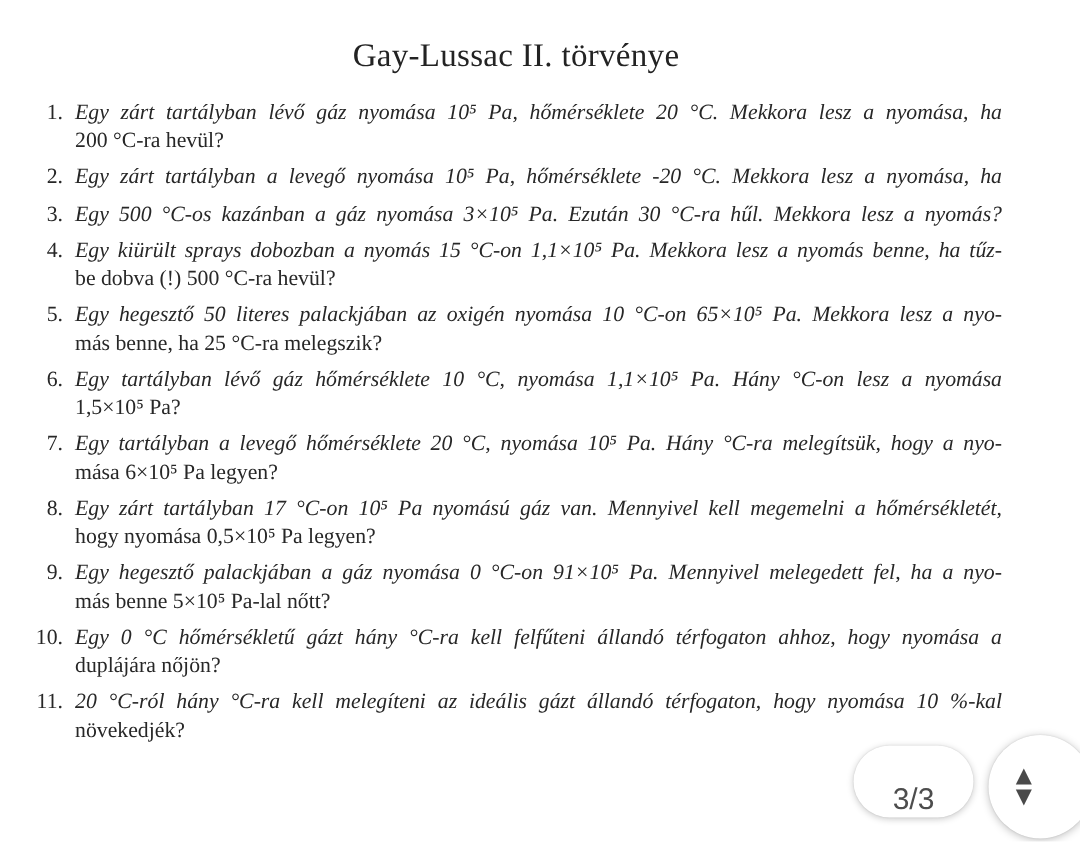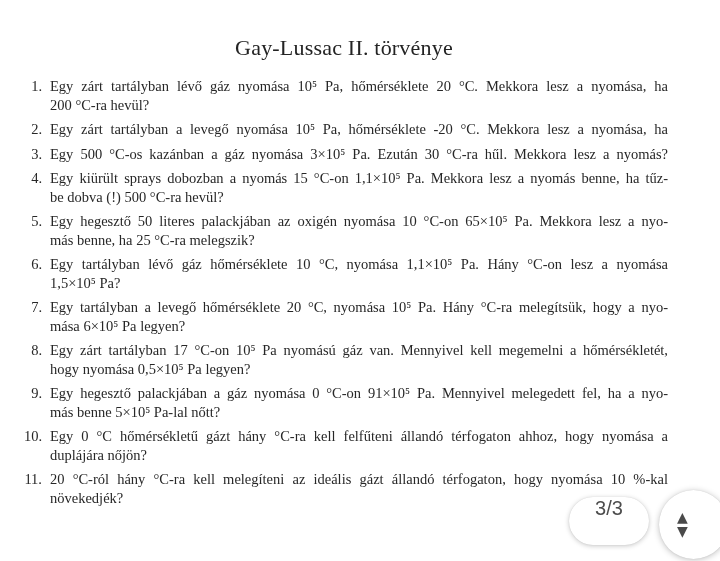--- a/index.html
+++ b/index.html
@@ -12,52 +12,53 @@
     color: #272727;
   }
   .doc {
     padding: 24px 52px 0 0;
   }
   .doc-title {
     text-align: center;
     font-size: 22px;
     font-weight: 400;
     line-height: 26px;
-    margin: 11px 0 16px 20px;
+    margin: 0 0 16px 20px;
     letter-spacing: 0.2px;
     color: #232323;
   }
   .problems { width: 100%; }
   .problem {
     display: grid;
     grid-template-columns: 42px 1fr;
     column-gap: 8px;
     margin-bottom: 6px;
     font-size: 14.5px;
   }
   .problem-num {
     text-align: right;
     line-height: 18.5px;
   }
   .pline { line-height: 18.5px; }
   .pline.just {
     text-align: justify;
     text-align-last: justify;
+    font-style: italic;
   }
   .page-pill {
     position: absolute;
     left: 569px;
     top: 497px;
     width: 80px;
     height: 48px;
     border-radius: 26px;
     background: #ffffff;
     box-shadow: 0 1px 5px rgba(0,0,0,0.22), 0 0 1px rgba(0,0,0,0.14);
     display: flex;
-    align-items: flex-start;
+    align-items: flex-end;
     justify-content: center;
     font-family: "Liberation Sans", "DejaVu Sans", sans-serif;
     font-size: 20px;
     color: #4d4d4d;
   }
   .scroll-handle {
     position: absolute;
     left: 659px;
     top: 490px;
     width: 69px;

